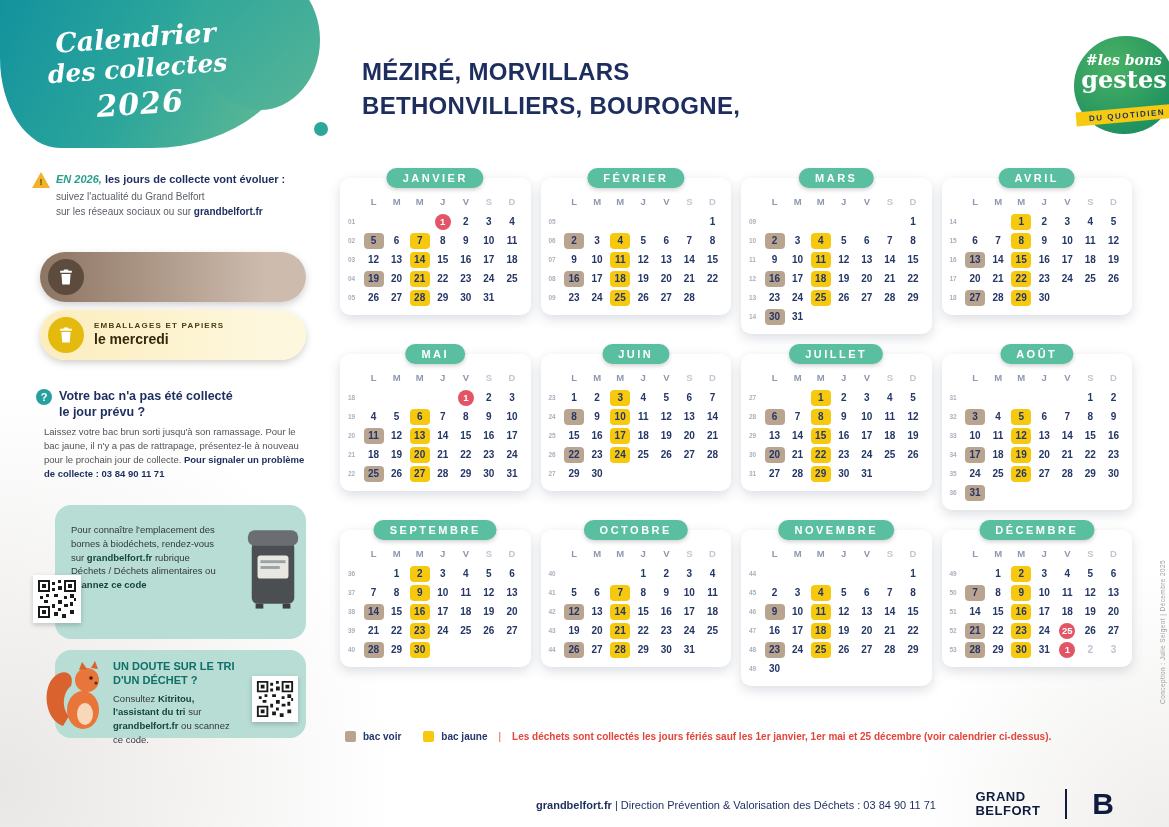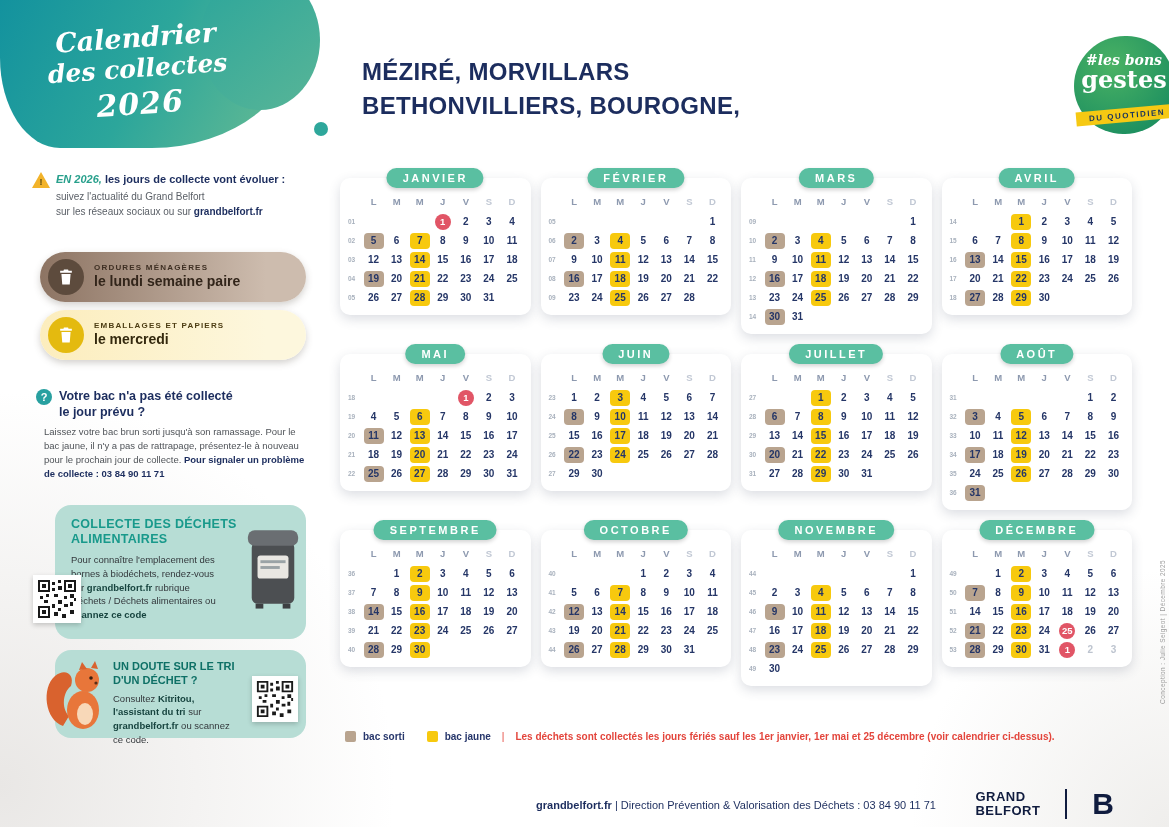--- a/index.html
+++ b/index.html
@@ -205,24 +205,20 @@
       <b>grandbelfort.fr</b>
     </div>
   </div>
 
   <div class="pill pill-brun">
     <span class="ic">
         <svg width="20" height="20">
           <use href="#trash"></use>
         </svg>
       </span>
-    <span class="tx">
-      <div class="lab">ORDURES MÉNAGÈRES</div>
-      <div class="val">le lundi semaine paire</div>
-    </span>
   </div>
 
   <div class="pill pill-jaune">
     <span class="ic">
         <svg width="20" height="20">
           <use href="#trash"></use>
         </svg>
       </span>
     <span class="tx">
       <div class="lab">EMBALLAGES ET PAPIERS</div>
@@ -238,24 +234,20 @@
         <div>le jour prévu ?</div>
       </div>
     </div>
     <div class="q-body">
       <span>Laissez votre bac brun sorti jusqu'à son ramassage. Pour le bac jaune, il n'y a pas de rattrapage, présentez-le à nouveau pour le prochain jour de collecte.</span>
       <b>Pour signaler un problème de collecte : 03 84 90 11 71</b>
     </div>
   </div>
 
   <div class="tealbox box1">
-    <h3>
-      <div>COLLECTE DES DÉCHETS</div>
-      <div>ALIMENTAIRES</div>
-    </h3>
     <div class="bx-body">
       <span>Pour connaître l'emplacement des bornes à biodéchets, rendez-vous sur</span>
       <b>grandbelfort.fr</b>
       <span>rubrique Déchets / Déchets alimentaires ou</span>
       <b>scannez ce code</b>
     </div>
     <span class="qr qr1"><svg width="42" height="42">
           <use href="#qr"></use>
         </svg></span>
     <span class="composter"><svg width="58" height="92">
@@ -1128,21 +1120,21 @@
             </span>
             <span class="dc out">2</span>
             <span class="dc out">3</span>
           </div>
         </div>
       </div>
     </main>
 
   <div class="legend">
     <span class="sq sq-brun"></span>
-    <span>bac sorti</span>
+    <span>bac voir</span>
     <span class="gap"></span>
     <span class="sq sq-jaune"></span>
     <span>bac jaune</span>
     <span class="bar">|</span>
     <span class="note">Les déchets sont collectés les jours fériés sauf les 1er janvier, 1er mai et 25 décembre (voir calendrier ci-dessus).</span>
   </div>
 
   <div class="footer-center">
     <b>grandbelfort.fr</b>
     <span>|</span>

